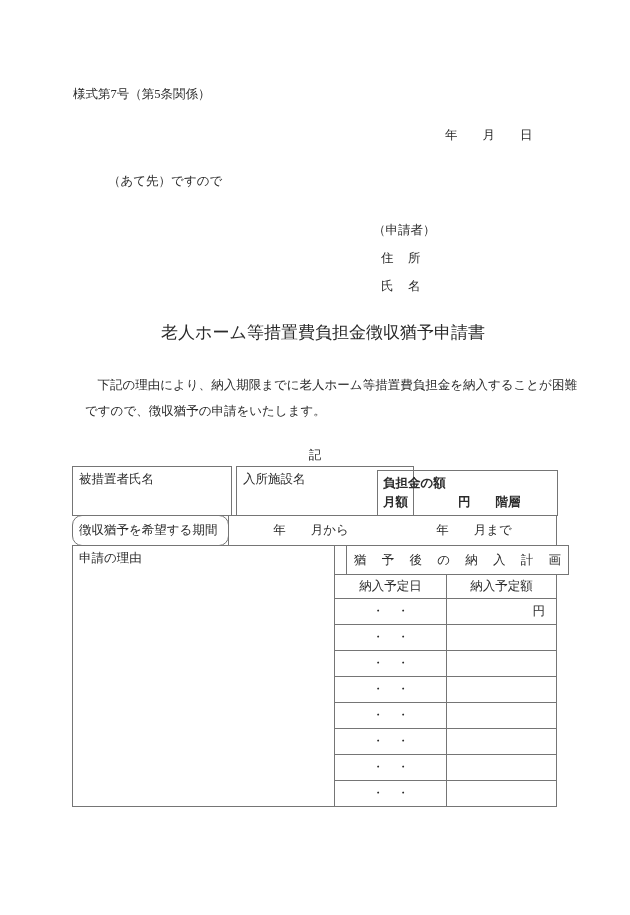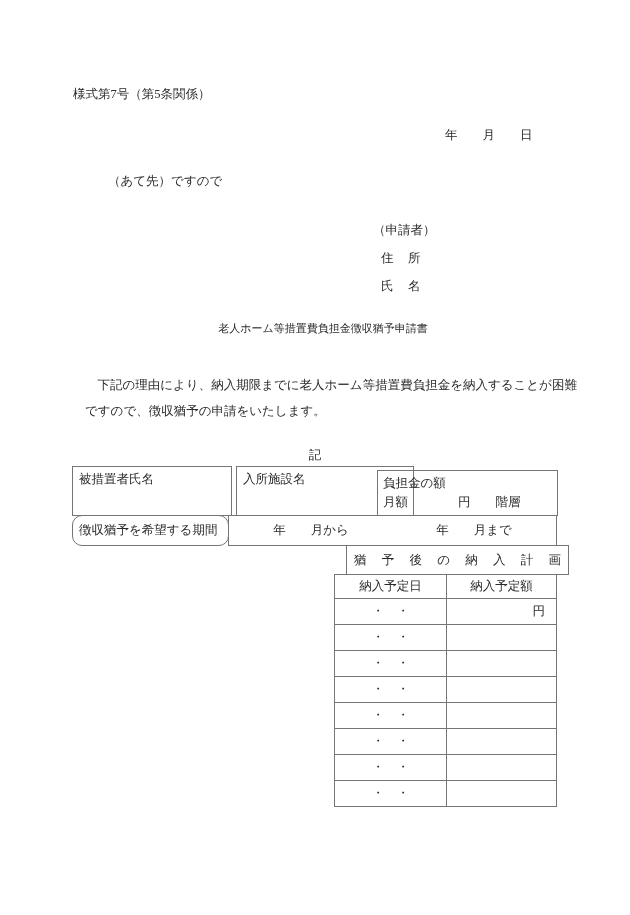--- a/index.html
+++ b/index.html
@@ -17,21 +17,21 @@
   
   #form-number   { left: 73px;  top: 86px;  }
   #date-line     { left: 445px; top: 127px; }
   #addressee     { left: 108px; top: 173px; }
   #applicant     { left: 373px; top: 222px; }
   #address-label { left: 381px; top: 250px; letter-spacing: 1px; }
   #name-label    { left: 381px; top: 278px; letter-spacing: 1px; }
 
   #doc-title {
     left: 0; top: 321px; width: 100%;
-    text-align: center; font-size: 11px;
+    text-align: center; font-size: 17px;
     padding-left: 16px; box-sizing: border-box;
     white-space: pre;
   }
   #body-line1 { left: 85px; top: 377px; }
   #body-line2 { left: 85px; top: 403px; }
   #note-mark  { left: 0; top: 447px; width: 630px; text-align: center; white-space: pre; }
 
   
   #form-table {
     position: absolute; left: 72px; top: 466px;
@@ -41,21 +41,21 @@
     position: absolute;
     border: 1px solid #757575;
     box-sizing: border-box;
     white-space: pre;
     overflow: hidden;
   }
   .cell.top-label { padding: 4px 0 0 6px; }
 
   #cell-recipient { left: 0;     top: 0;    width: 160px; height: 50px; }
   #cell-facility  { left: 164px; top: 0;    width: 178px; height: 50px; }
-  #cell-amount    { left: 305px; top: 4px;  width: 181px; height: 46px; padding: 3px 0 0 5px; line-height: 19px; }
+  #cell-amount    { left: 305px; top: 4px;  width: 181px; height: 46px; padding: 3px 0 0 5px; line-height: 19px; font-weight: bold; }
   #cell-period-label { left: 0;  top: 49px; width: 157px; height: 31px; display: flex; align-items: center; padding-left: 6px; border-radius: 10px; }
   #cell-period-value { left: 156px; top: 49px; width: 329px; height: 31px; display: flex; align-items: center; justify-content: center; }
   #cell-reason    { left: 0;     top: 79px; width: 263px; height: 262px; }
   #cell-plan-header {
     left: 262px; top: 79px; width: 223px; height: 30px;
     line-height: 28px; padding: 0 7px;
     text-align: justify; text-align-last: justify; margin-left: 12px;
   }
   #cell-col-date { left: 262px; top: 108px; width: 113px; height: 25px; }
   #cell-col-amt  { left: 374px; top: 108px; width: 111px; height: 25px; }
@@ -91,20 +91,21 @@
 <div id="form-table">
 
   <div class="cell top-label" id="cell-recipient">被措置者氏名</div>
   <div class="cell top-label" id="cell-facility">入所施設名</div>
   <div class="cell" id="cell-amount"><span>負担金の額</span>
 <span>月額　　　　円　　階層</span></div>
 
   <div class="cell" id="cell-period-label">徴収猶予を希望する期間</div>
   <div class="cell" id="cell-period-value">年　　月から　　　　　　　年　　月まで</div>
 
+  <div class="cell top-label" id="cell-reason">申請の理由</div>
 
   <div class="cell" id="cell-plan-header">猶　予　後　の　納　入　計　画</div>
   <div class="cell col-head" id="cell-col-date">納入予定日</div>
   <div class="cell col-head" id="cell-col-amt">納入予定額</div>
 
   <div class="cell pdate r0">・　・</div>
   <div class="cell pamt  r0">円</div>
   <div class="cell pdate r1">・　・</div>
   <div class="cell pamt  r1"></div>
   <div class="cell pdate r2">・　・</div>

